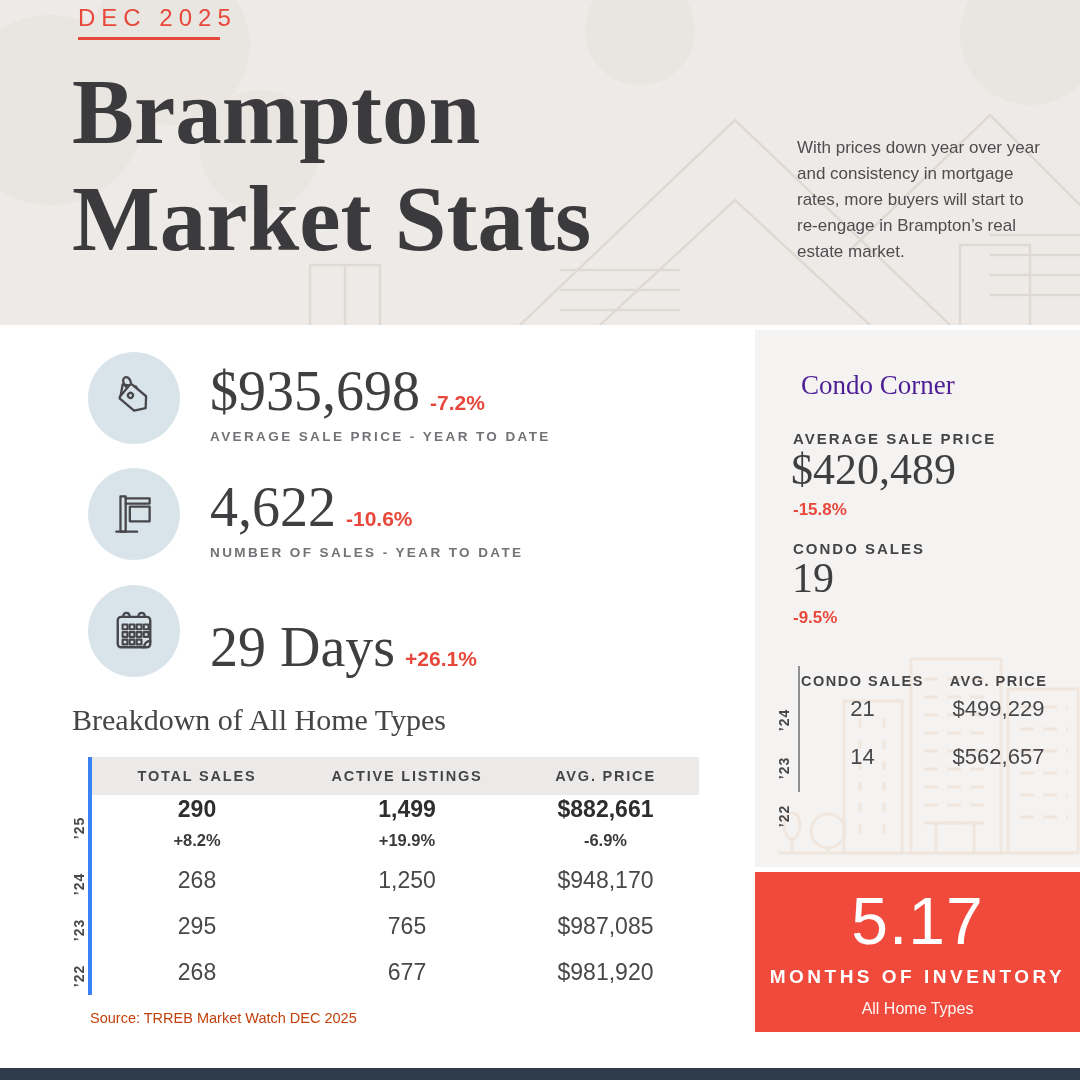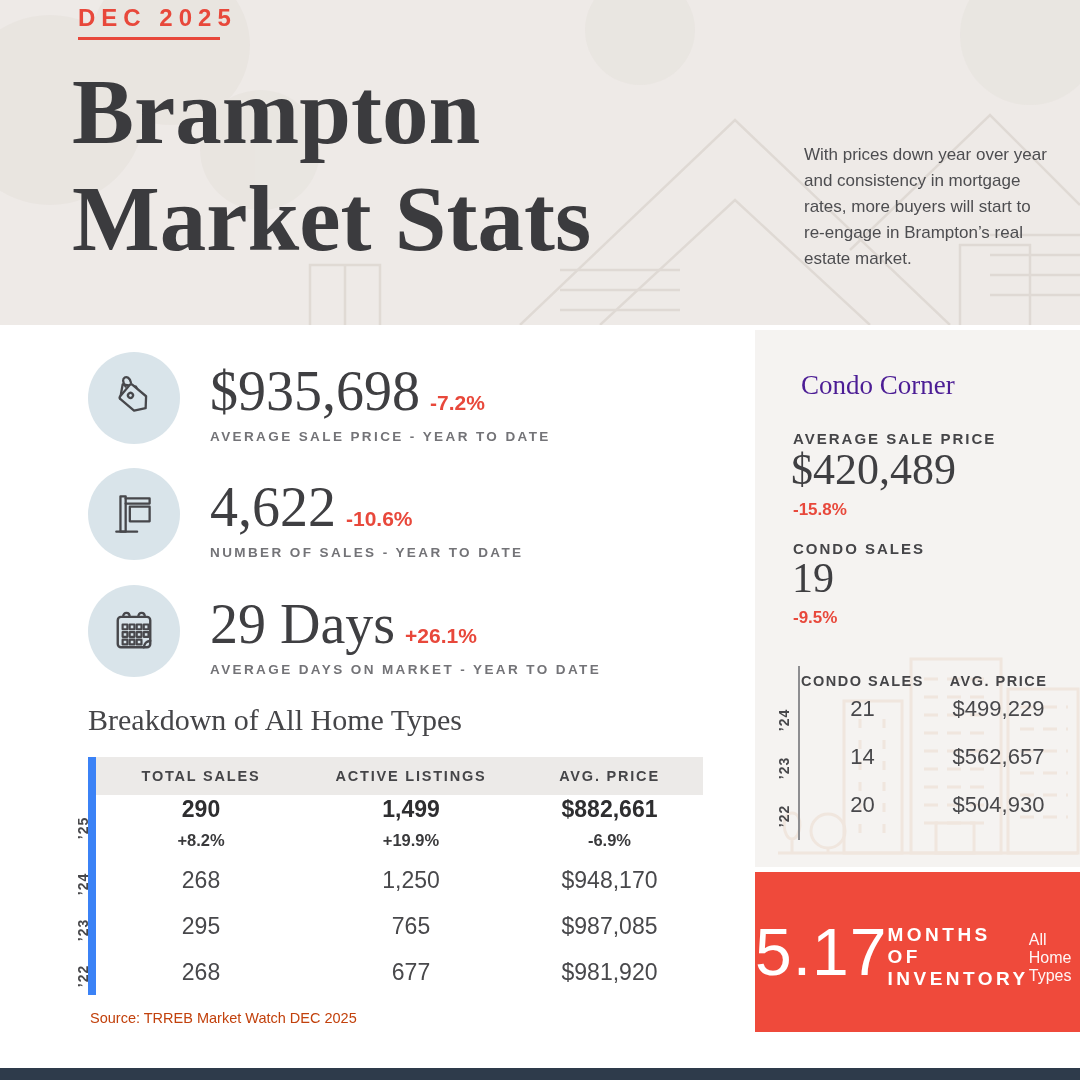--- a/index.html
+++ b/index.html
@@ -3,41 +3,41 @@
 <meta charset="utf-8">
 <style>
   html,body{margin:0;padding:0;}
   body{width:1080px;height:1080px;position:relative;background:#ffffff;
        font-family:"Liberation Sans",sans-serif;color:#3c3c3e;overflow:hidden;}
   .serif{font-family:"Liberation Serif","DejaVu Serif",serif;}
 
   
   .hero{position:absolute;left:0;top:0;width:1080px;height:325px;background:#eeeae7;overflow:hidden;}
   .hero-bg{position:absolute;left:0;top:0;}
-  .eyebrow{position:absolute;left:78px;top:4px;font-size:24px;font-weight:bold;
+  .eyebrow{position:absolute;left:78px;top:4px;font-size:24px;font-weight:normal;
            letter-spacing:6px;color:#e8483b;}
   .eyebrow-rule{position:absolute;left:78px;top:37px;width:142px;height:3px;background:#e8483b;}
   .title{position:absolute;left:72px;top:58px;margin:0;font-size:93px;line-height:107px;
          font-weight:700;color:#3b3b3e;letter-spacing:0;}
-  .intro{position:absolute;left:792px;top:130px;width:250px;margin:12px;font-size:17px;
+  .intro{position:absolute;left:792px;top:130px;width:250px;margin:5px;font-size:17px;
          line-height:26px;color:#4d4d50;}
 
   
   .stat{position:absolute;left:88px;display:flex;align-items:flex-end;}
   .stat-icon{width:92px;height:92px;border-radius:50%;background:#d9e4ea;flex:0 0 auto;
              display:flex;align-items:center;justify-content:center;}
   .stat-body{margin-left:30px;padding-top:2px;}
   .stat-line{white-space:nowrap;}
   .stat-value{font-size:56px;line-height:60px;color:#3f3f42;}
   .stat-change{font-size:21px;font-weight:600;color:#e8483b;margin-left:10px;}
   .stat-label{margin-top:8px;font-size:13.5px;font-weight:bold;letter-spacing:2.4px;color:#737377;}
 
   
-  .bd-title{position:absolute;left:88px;top:703px;font-size:30px;color:#454548;}
-  .bd-table{position:absolute;left:88px;top:757px;width:607px;border-left:8px solid #3b82f6;}
+  .bd-title{position:absolute;left:72px;top:703px;font-size:30px;color:#454548;}
+  .bd-table{position:absolute;left:88px;top:757px;width:607px;border-left:4px solid #3b82f6;}
   .bd-head,.bd-row{display:grid;grid-template-columns:210px 210px 187px;text-align:center;}
   .bd-head{background:#eceae8;height:38px;align-items:center;font-size:14.5px;font-weight:bold;
            letter-spacing:1.8px;color:#454548;}
   .bd-row-current{padding:0 0 6px 0;}
   .bd-val-b{font-size:23px;font-weight:bold;color:#2e2e30;line-height:28px;}
   .bd-chg{font-size:16.5px;font-weight:600;color:#3a3a3c;line-height:22px;margin-top:6px;}
   .bd-row-plain{height:46px;align-items:center;font-size:23px;color:#48484b;}
   .yr{position:absolute;width:40px;height:16px;line-height:16px;text-align:center;left:-33px;
       transform:rotate(-90deg);font-size:14px;font-weight:bold;letter-spacing:1px;color:#48484b;}
   .source{position:absolute;left:90px;top:1010px;font-size:14.5px;color:#c2410c;}
@@ -52,21 +52,21 @@
 
   .ct{position:absolute;left:43px;top:336px;width:272px;border-left:2px solid #8e8e91;}
   .ct-head{display:flex;height:30px;align-items:center;font-size:14.5px;font-weight:bold;
            letter-spacing:1.5px;color:#454548;}
   .ct-row{display:flex;height:48px;align-items:flex-start;font-size:22px;color:#48484b;}
   .ct-c1{width:125px;text-align:center;}
   .ct-c2{width:147px;text-align:center;}
 
   
   .inv{position:absolute;left:755px;top:872px;width:325px;height:160px;background:#ef4a3b;
-       display:flex;align-items:center;justify-content:center;color:#ffffff;}
+       display:flex;flex-direction:column;align-items:center;justify-content:center;color:#ffffff;}
   .inv-value{font-size:66px;line-height:70px;font-weight:300;letter-spacing:1px;}
   .inv-label{margin-top:10px;font-size:19px;font-weight:bold;letter-spacing:3.5px;}
   .inv-sub{margin-top:12px;font-size:16px;opacity:.95;}
 
   .footer-bar{position:absolute;left:0;top:1068px;width:1080px;height:12px;background:#2e3b4b;}
 </style>
 </head>
 <body>
 
 <header class="hero">
@@ -145,21 +145,20 @@
           <rect x="33" y="25" width="4.4" height="4.4"></rect>
         <rect x="13.5" y="32" width="4.4" height="4.4"></rect>
           <rect x="20" y="32" width="4.4" height="4.4"></rect>
           <rect x="26.5" y="32" width="4.4" height="4.4"></rect>
       </g>
       <path d="M39 33 c-4 1 -5 2 -6 6"></path>
     </svg>
   </div>
   <div class="stat-body">
     <div class="stat-line"><span class="stat-value serif">29 Days</span><span class="stat-change">+26.1%</span></div>
-    <div class="stat-label">AVERAGE DAYS ON MARKET - YEAR TO DATE</div>
   </div>
 </div>
 
 <div class="bd-title serif">Breakdown of All Home Types</div>
 
 <div class="bd-table">
   <div class="bd-head">
     <div>TOTAL SALES</div>
     <div>ACTIVE LISTINGS</div>
     <div>AVG. PRICE</div>
@@ -245,24 +244,20 @@
     <div class="ct-row">
       <div class="ct-c1">21</div>
       <div class="ct-c2">$499,229</div>
     </div>
     <span class="yr" style="top:94px;left:-36px;">’23</span>
     <div class="ct-row">
       <div class="ct-c1">14</div>
       <div class="ct-c2">$562,657</div>
     </div>
     <span class="yr" style="top:142px;left:-36px;">’22</span>
-    <div class="ct-row">
-      <div class="ct-c1">20</div>
-      <div class="ct-c2">$504,930</div>
-    </div>
   </div>
 </aside>
 
 <div class="inv">
   <div class="inv-value">5.17</div>
   <div class="inv-label">MONTHS OF INVENTORY</div>
   <div class="inv-sub">All Home Types</div>
 </div>
 
 <div class="footer-bar"></div>

